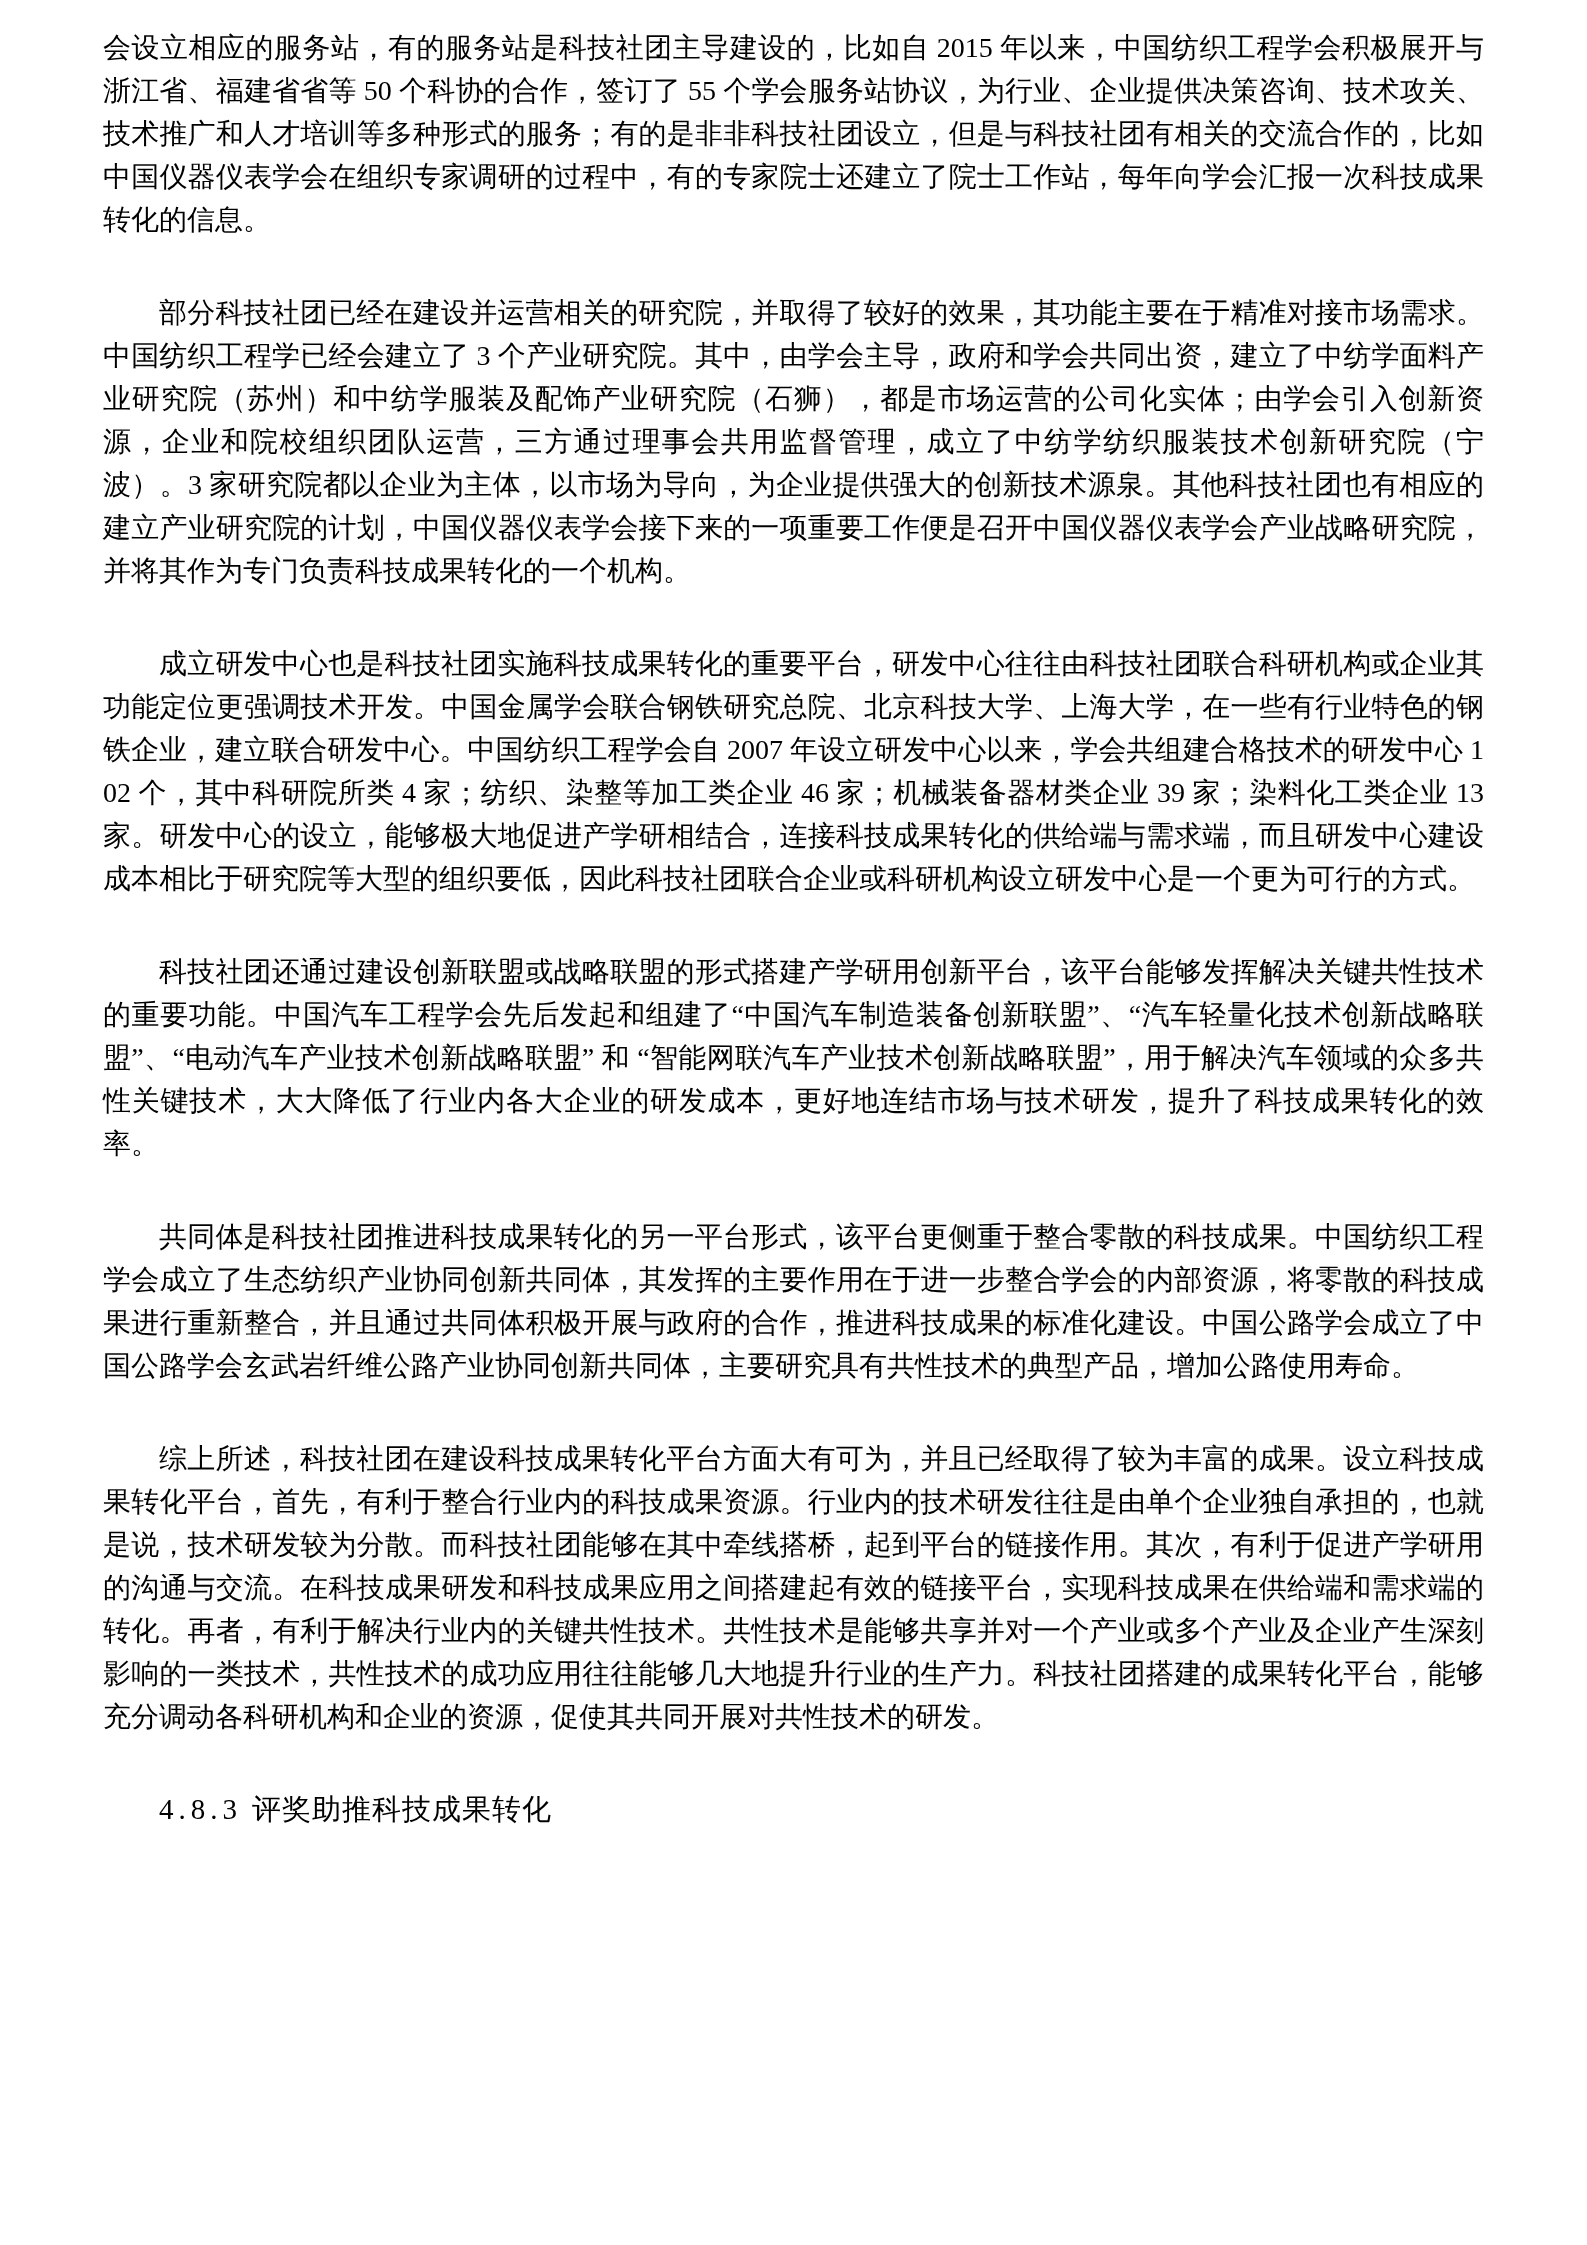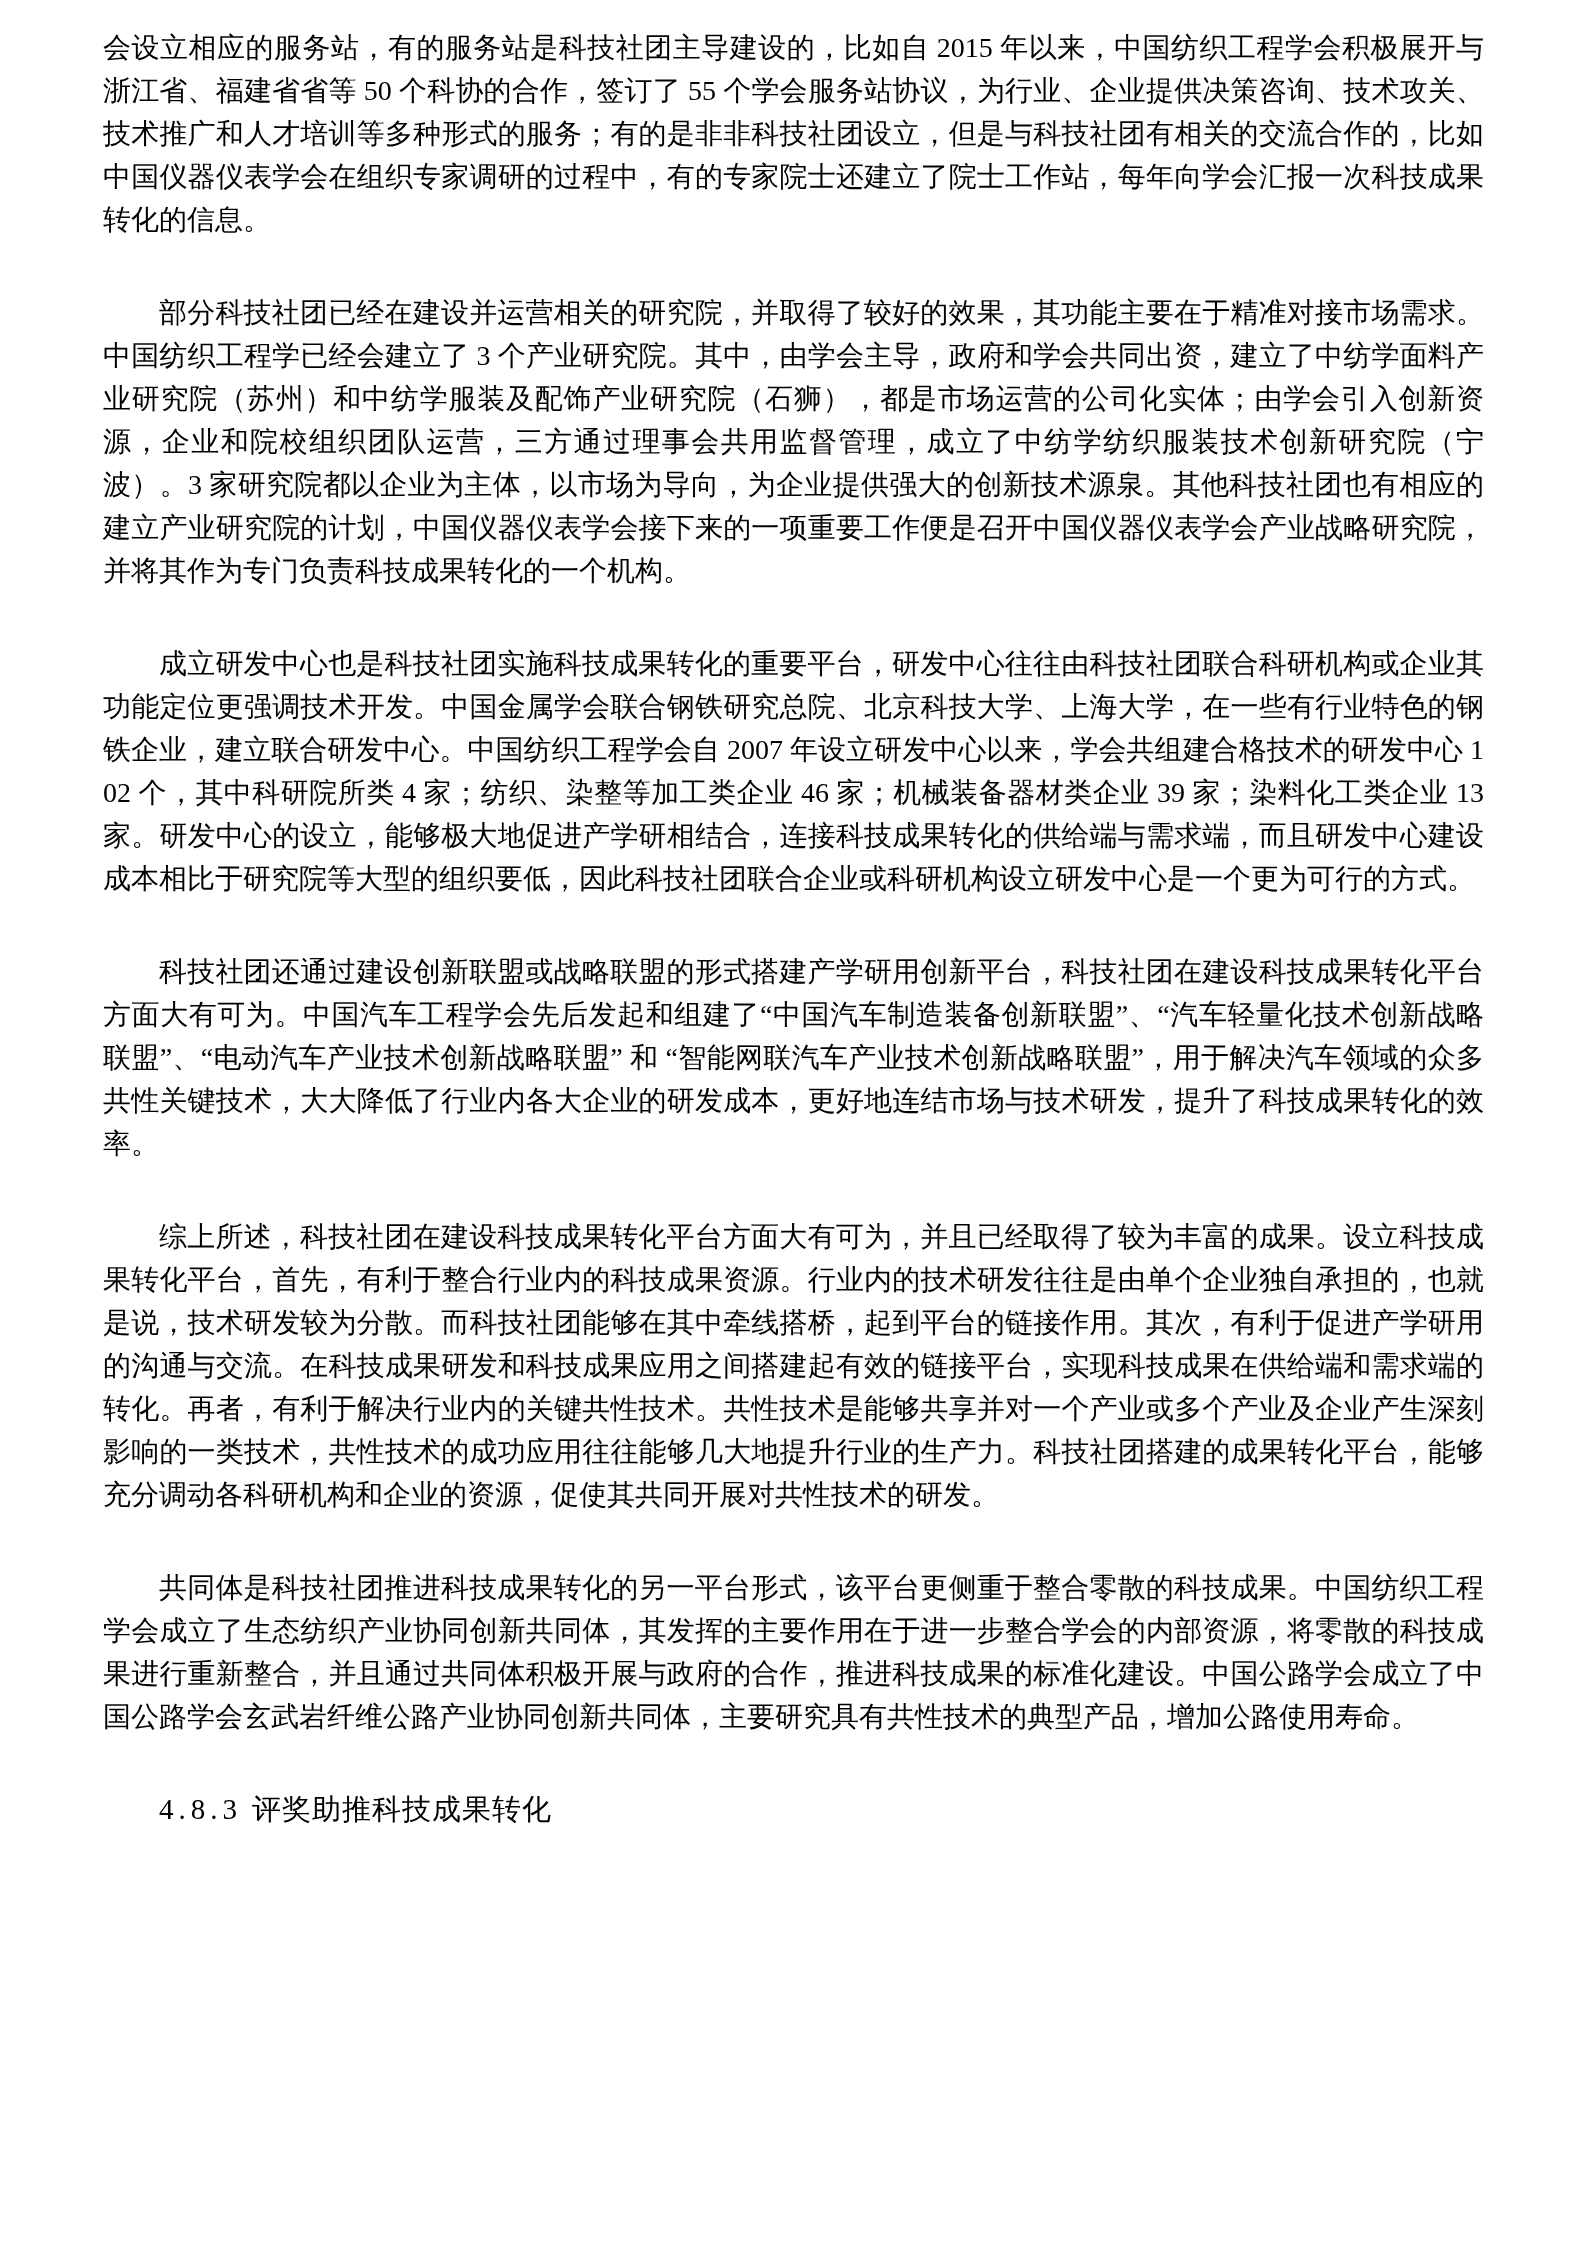--- a/index.html
+++ b/index.html
@@ -51,23 +51,23 @@
 </head>
 <body>
 
 <div class="page">
   <p class="para continuation">会设立相应的服务站，有的服务站是科技社团主导建设的，比如自 2015 年以来，中国纺织工程学会积极展开与浙江省、福建省省等 50 个科协的合作，签订了 55 个学会服务站协议，为行业、企业提供决策咨询、技术攻关、技术推广和人才培训等多种形式的服务；有的是非非科技社团设立，但是与科技社团有相关的交流合作的，比如中国仪器仪表学会在组织专家调研的过程中，有的专家院士还建立了院士工作站，每年向学会汇报一次科技成果转化的信息。</p>
 
   <p class="para">部分科技社团已经在建设并运营相关的研究院，并取得了较好的效果，其功能主要在于精准对接市场需求。中国纺织工程学已经会建立了 3 个产业研究院。其中，由学会主导，政府和学会共同出资，建立了中纺学面料产业研究院（苏州）和中纺学服装及配饰产业研究院（石狮），都是市场运营的公司化实体；由学会引入创新资源，企业和院校组织团队运营，三方通过理事会共用监督管理，成立了中纺学纺织服装技术创新研究院（宁波）。3 家研究院都以企业为主体，以市场为导向，为企业提供强大的创新技术源泉。其他科技社团也有相应的建立产业研究院的计划，中国仪器仪表学会接下来的一项重要工作便是召开中国仪器仪表学会产业战略研究院，并将其作为专门负责科技成果转化的一个机构。</p>
 
   <p class="para">成立研发中心也是科技社团实施科技成果转化的重要平台，研发中心往往由科技社团联合科研机构或企业其功能定位更强调技术开发。中国金属学会联合钢铁研究总院、北京科技大学、上海大学，在一些有行业特色的钢铁企业，建立联合研发中心。中国纺织工程学会自 2007 年设立研发中心以来，学会共组建合格技术的研发中心 102 个，其中科研院所类 4 家；纺织、染整等加工类企业 46 家；机械装备器材类企业 39 家；染料化工类企业 13 家。研发中心的设立，能够极大地促进产学研相结合，连接科技成果转化的供给端与需求端，而且研发中心建设成本相比于研究院等大型的组织要低，因此科技社团联合企业或科研机构设立研发中心是一个更为可行的方式。</p>
 
-  <p class="para">科技社团还通过建设创新联盟或战略联盟的形式搭建产学研用创新平台，科技社团在建设科技成果转化平台方面大有可为。中国汽车工程学会先后发起和组建了“中国汽车制造装备创新联盟”、“汽车轻量化技术创新战略联盟”、“电动汽车产业技术创新战略联盟” 和 “智能网联汽车产业技术创新战略联盟”，用于解决汽车领域的众多共性关键技术，大大降低了行业内各大企业的研发成本，更好地连结市场与技术研发，提升了科技成果转化的效率。</p>
+  <p class="para">科技社团还通过建设创新联盟或战略联盟的形式搭建产学研用创新平台，该平台能够发挥解决关键共性技术的重要功能。中国汽车工程学会先后发起和组建了“中国汽车制造装备创新联盟”、“汽车轻量化技术创新战略联盟”、“电动汽车产业技术创新战略联盟” 和 “智能网联汽车产业技术创新战略联盟”，用于解决汽车领域的众多共性关键技术，大大降低了行业内各大企业的研发成本，更好地连结市场与技术研发，提升了科技成果转化的效率。</p>
+
+  <p class="para">共同体是科技社团推进科技成果转化的另一平台形式，该平台更侧重于整合零散的科技成果。中国纺织工程学会成立了生态纺织产业协同创新共同体，其发挥的主要作用在于进一步整合学会的内部资源，将零散的科技成果进行重新整合，并且通过共同体积极开展与政府的合作，推进科技成果的标准化建设。中国公路学会成立了中国公路学会玄武岩纤维公路产业协同创新共同体，主要研究具有共性技术的典型产品，增加公路使用寿命。</p>
 
   <p class="para">综上所述，科技社团在建设科技成果转化平台方面大有可为，并且已经取得了较为丰富的成果。设立科技成果转化平台，首先，有利于整合行业内的科技成果资源。行业内的技术研发往往是由单个企业独自承担的，也就是说，技术研发较为分散。而科技社团能够在其中牵线搭桥，起到平台的链接作用。其次，有利于促进产学研用的沟通与交流。在科技成果研发和科技成果应用之间搭建起有效的链接平台，实现科技成果在供给端和需求端的转化。再者，有利于解决行业内的关键共性技术。共性技术是能够共享并对一个产业或多个产业及企业产生深刻影响的一类技术，共性技术的成功应用往往能够几大地提升行业的生产力。科技社团搭建的成果转化平台，能够充分调动各科研机构和企业的资源，促使其共同开展对共性技术的研发。</p>
-
-  <p class="para">共同体是科技社团推进科技成果转化的另一平台形式，该平台更侧重于整合零散的科技成果。中国纺织工程学会成立了生态纺织产业协同创新共同体，其发挥的主要作用在于进一步整合学会的内部资源，将零散的科技成果进行重新整合，并且通过共同体积极开展与政府的合作，推进科技成果的标准化建设。中国公路学会成立了中国公路学会玄武岩纤维公路产业协同创新共同体，主要研究具有共性技术的典型产品，增加公路使用寿命。</p>
 
   <h2 class="heading">
     <span class="heading-number">4.8.3</span><span class="heading-title">评奖助推科技成果转化</span>
   </h2>
 
 </div>
 
 </body></html>

